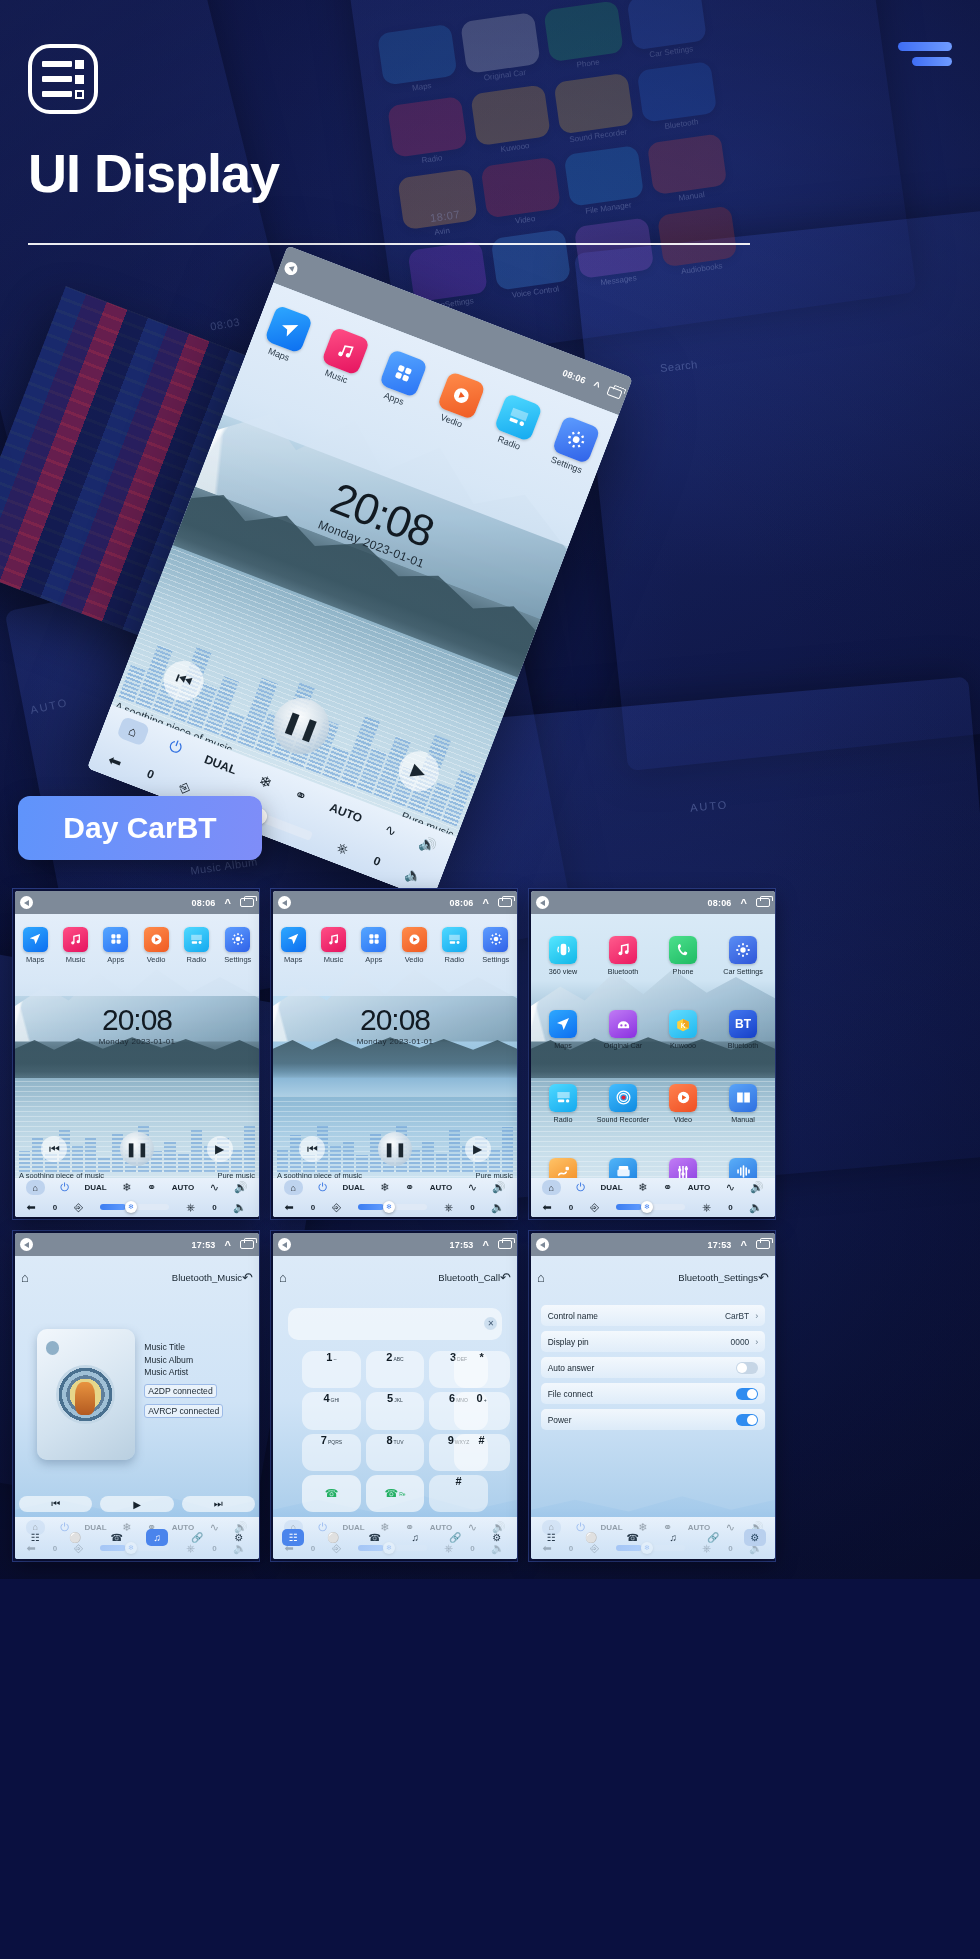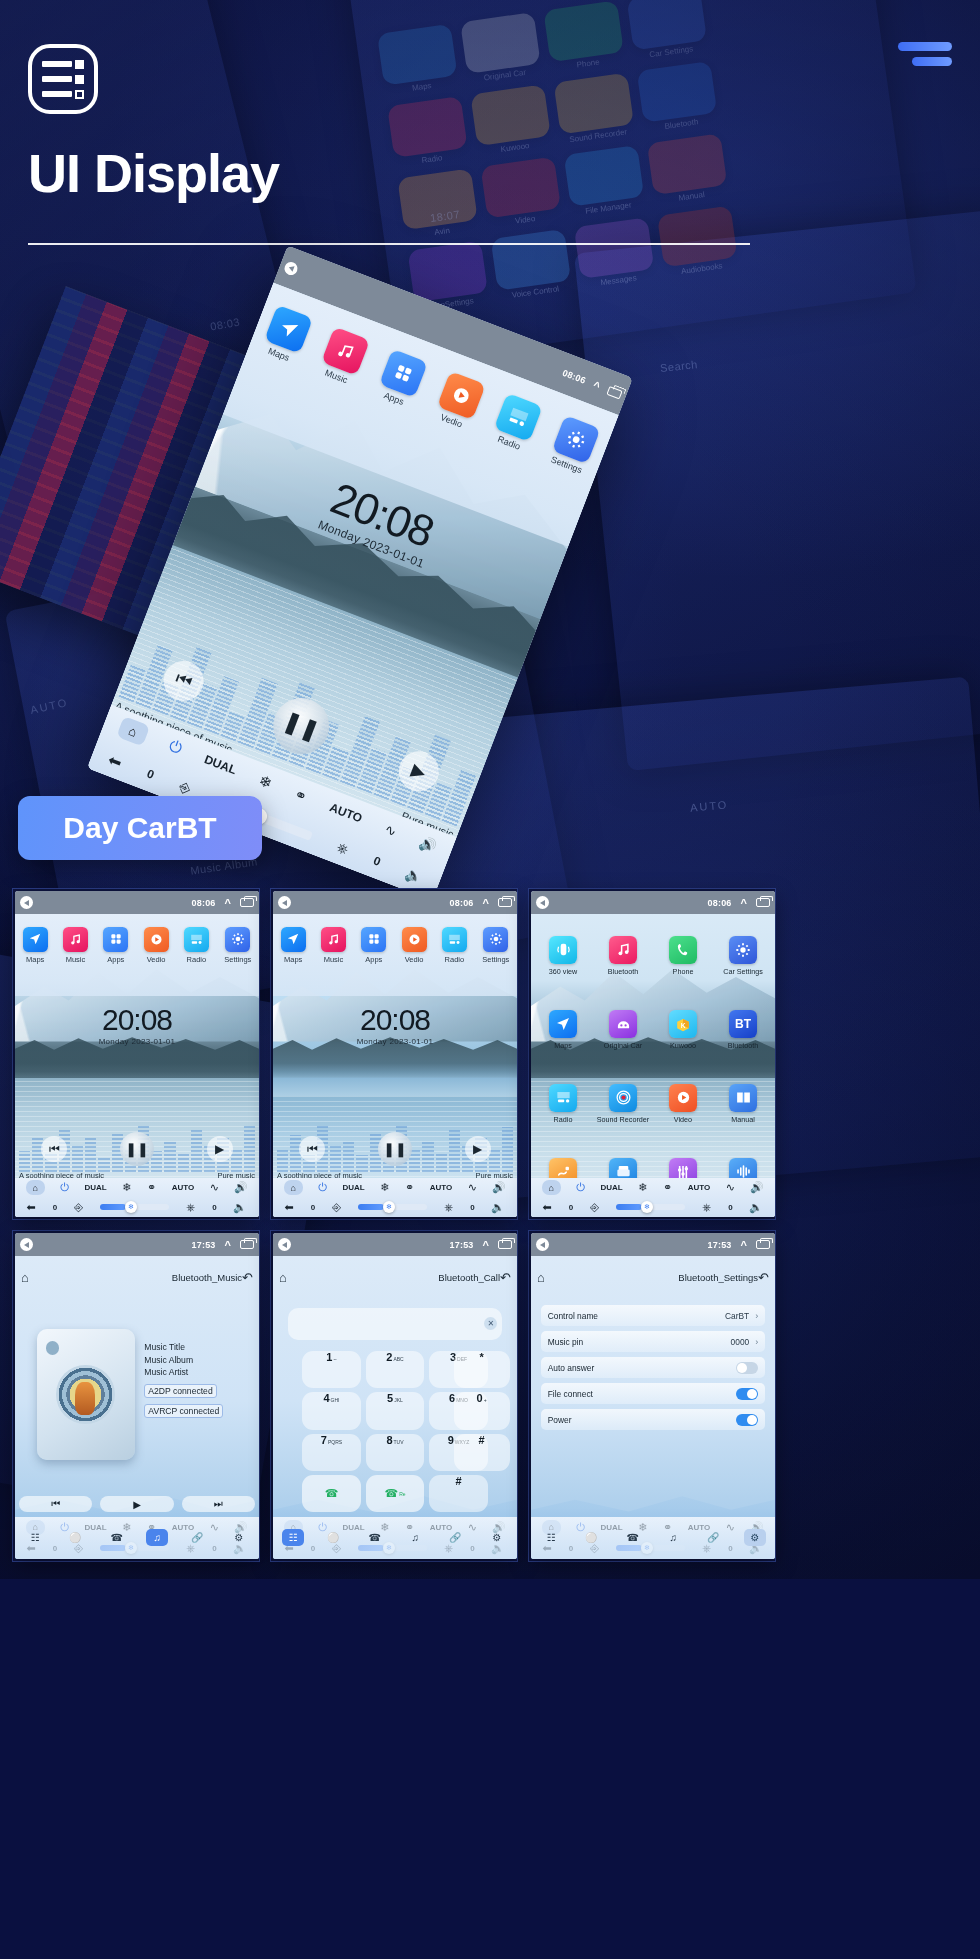--- a/index.html
+++ b/index.html
@@ -1214,21 +1214,21 @@
               <div class="bt-ret">↶</div>
             </div>
             <div class="bt-main">
               <div class="setlist">
                 <div class="setrow">
                   <div class="setlbl">Control name</div>
                   <div class="setval">CarBT</div>
                   <div class="chev2">›</div>
                 </div>
                 <div class="setrow">
-                  <div class="setlbl">Music pin</div>
+                  <div class="setlbl">Display pin</div>
                   <div class="setval">0000</div>
                   <div class="chev2">›</div>
                 </div>
                 <div class="setrow">
                   <div class="setlbl">Auto answer</div>
                   <div class="tog">
                       <i></i>
                     </div>
                 </div>
                 <div class="setrow">

